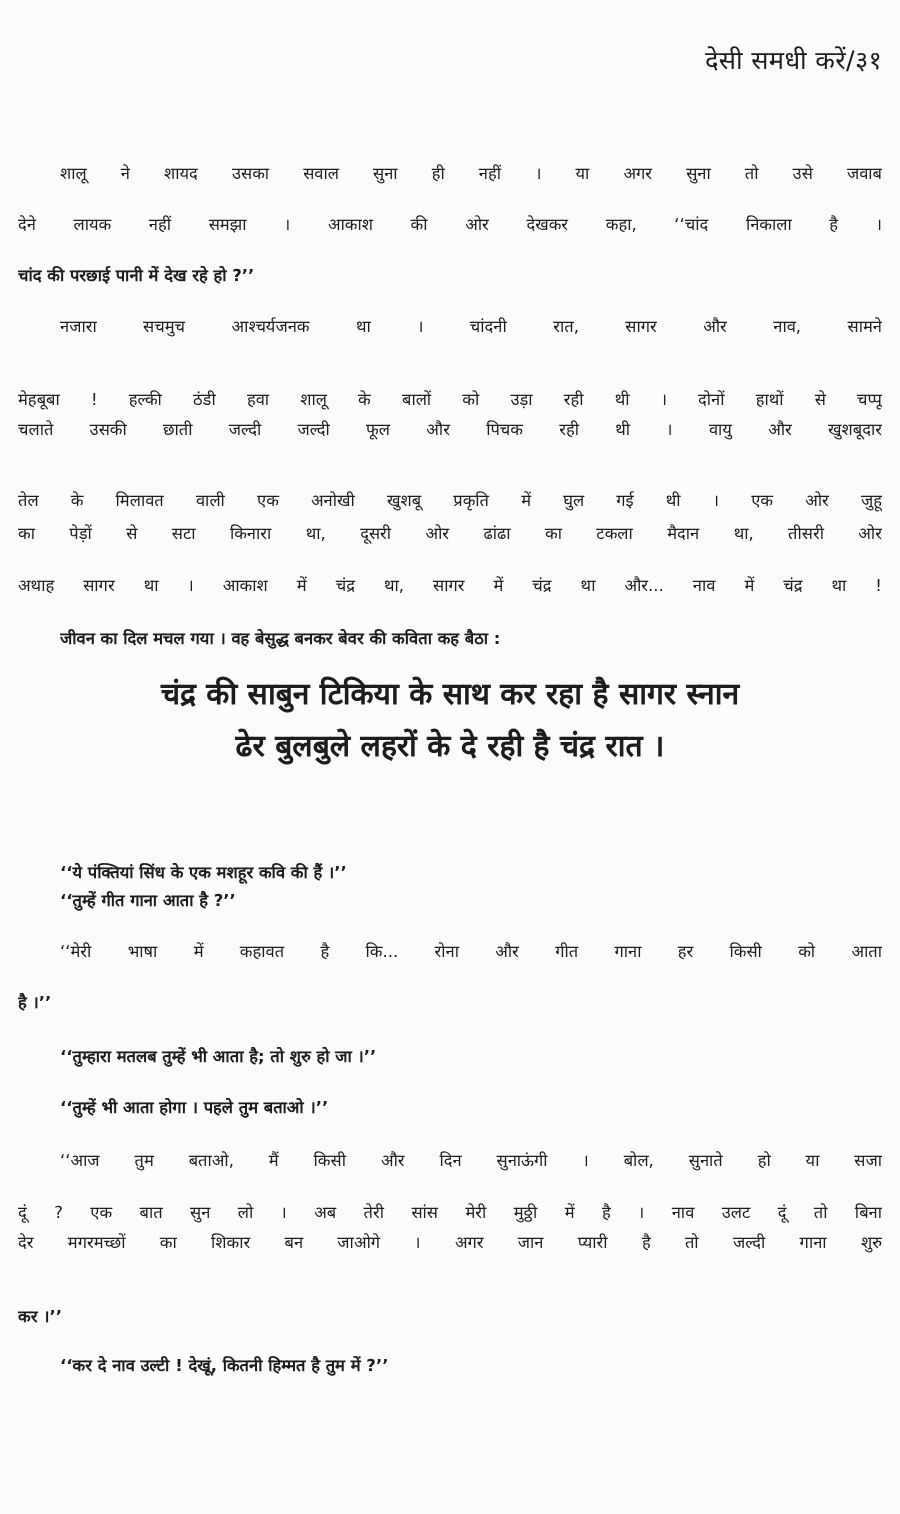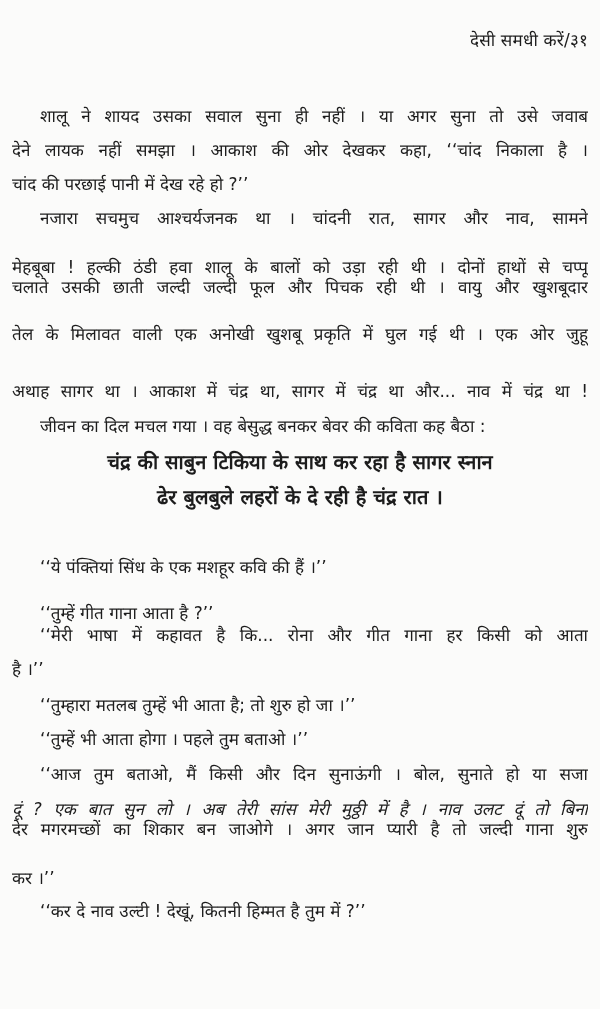--- a/index.html
+++ b/index.html
@@ -10,58 +10,59 @@
     font-family: "DejaVu Sans", "Liberation Sans", sans-serif;
     position: relative;
   }
   .page { position: absolute; left: 0; top: 0; width: 600px; height: 1009px; }
   .running-head {
     position: absolute; top: 28px; right: 12px;
     font-size: 17px; letter-spacing: 0.2px; white-space: nowrap;
   }
   .line {
     position: absolute; left: 12px; right: 12px;
-    font-size: 17px; line-height: 24px; white-space: nowrap;
+    font-size: 11px; line-height: 24px; white-space: nowrap;
     text-align: justify; text-align-last: justify;
     overflow: hidden;
   }
   .line.indent { left: 40px; }
-  .line.short { text-align-last: left; }
+  .line.short { text-align-last: left; font-weight: bold; }
   .poem {
     position: absolute; left: 0; right: 0; text-align: center;
     font-size: 20px; font-weight: bold; line-height: 26px; white-space: nowrap;
   }
 </style>
 </head>
 <body>
 
 <div class="page">
 
   <div class="running-head">देसी समधी करें/३१</div>
 
   <div class="line indent" style="top:104px;">शालू ने शायद उसका सवाल सुना ही नहीं । या अगर सुना तो उसे जवाब</div>
   <div class="line" style="top:138px;">देने लायक नहीं समझा । आकाश की ओर देखकर कहा, ‘‘चांद निकाला है ।</div>
   <div class="line short" style="top:172px;">चांद की परछाई पानी में देख रहे हो ?’’</div>
 
   <div class="line indent" style="top:206px;">नजारा सचमुच आश्चर्यजनक था । चांदनी रात, सागर और नाव, सामने</div>
   <div class="line" style="top:255px;">मेहबूबा ! हल्की ठंडी हवा शालू के बालों को उड़ा रही थी । दोनों हाथों से चप्पू</div>
   <div class="line" style="top:275px;">चलाते उसकी छाती जल्दी जल्दी फूल और पिचक रही थी । वायु और खुशबूदार</div>
   <div class="line" style="top:310px;margin-top:12px;">तेल के मिलावत वाली एक अनोखी खुशबू प्रकृति में घुल गई थी । एक ओर जुहू</div>
+  <div class="line" style="top:344px;">का पेड़ों से सटा किनारा था, दूसरी ओर ढांढा का टकला मैदान था, तीसरी ओर</div>
   <div class="line" style="top:379px;">अथाह सागर था । आकाश में चंद्र था, सागर में चंद्र था और... नाव में चंद्र था !</div>
 
   <div class="line indent short" style="top:414px;">जीवन का दिल मचल गया । वह बेसुद्ध बनकर बेवर की कविता कह बैठा :</div>
 
   <div class="poem" style="top:449px;">चंद्र की साबुन टिकिया के साथ कर रहा है सागर स्नान</div>
   <div class="poem" style="top:484px;">ढेर बुलबुले लहरों के दे रही है चंद्र रात ।</div>
 
-  <div class="line indent short" style="top:555px;">‘‘ये पंक्तियां सिंध के एक मशहूर कवि की हैं ।’’</div>
-  <div class="line indent short" style="top:589px;margin-top:12px;">‘‘तुम्हें गीत गाना आता है ?’’</div>
+  <div class="line indent short" style="top:570px;">‘‘ये पंक्तियां सिंध के एक मशहूर कवि की हैं ।’’</div>
+  <div class="line indent short" style="top:589px;">‘‘तुम्हें गीत गाना आता है ?’’</div>
   <div class="line indent" style="top:623px;">‘‘मेरी भाषा में कहावत है कि... रोना और गीत गाना हर किसी को आता</div>
   <div class="line short" style="top:657px;">है ।’’</div>
   <div class="line indent short" style="top:693px;">‘‘तुम्हारा मतलब तुम्हें भी आता है; तो शुरु हो जा ।’’</div>
   <div class="line indent short" style="top:727px;">‘‘तुम्हें भी आता होगा । पहले तुम बताओ ।’’</div>
   <div class="line indent" style="top:762px;">‘‘आज तुम बताओ, मैं किसी और दिन सुनाऊंगी । बोल, सुनाते हो या सजा</div>
-  <div class="line" style="top:797px;font-style:italic;">दूं ? एक बात सुन लो । अब तेरी सांस मेरी मुठ्ठी में है । नाव उलट दूं तो बिना</div>
+  <div class="line" style="top:797px;">दूं ? एक बात सुन लो । अब तेरी सांस मेरी मुठ्ठी में है । नाव उलट दूं तो बिना</div>
   <div class="line" style="top:817px;">देर मगरमच्छों का शिकार बन जाओगे । अगर जान प्यारी है तो जल्दी गाना शुरु</div>
   <div class="line short" style="top:866px;">कर ।’’</div>
   <div class="line indent short" style="top:899px;">‘‘कर दे नाव उल्टी ! देखूं, कितनी हिम्मत है तुम में ?’’</div>
 
 </div>
 
 </body></html>

